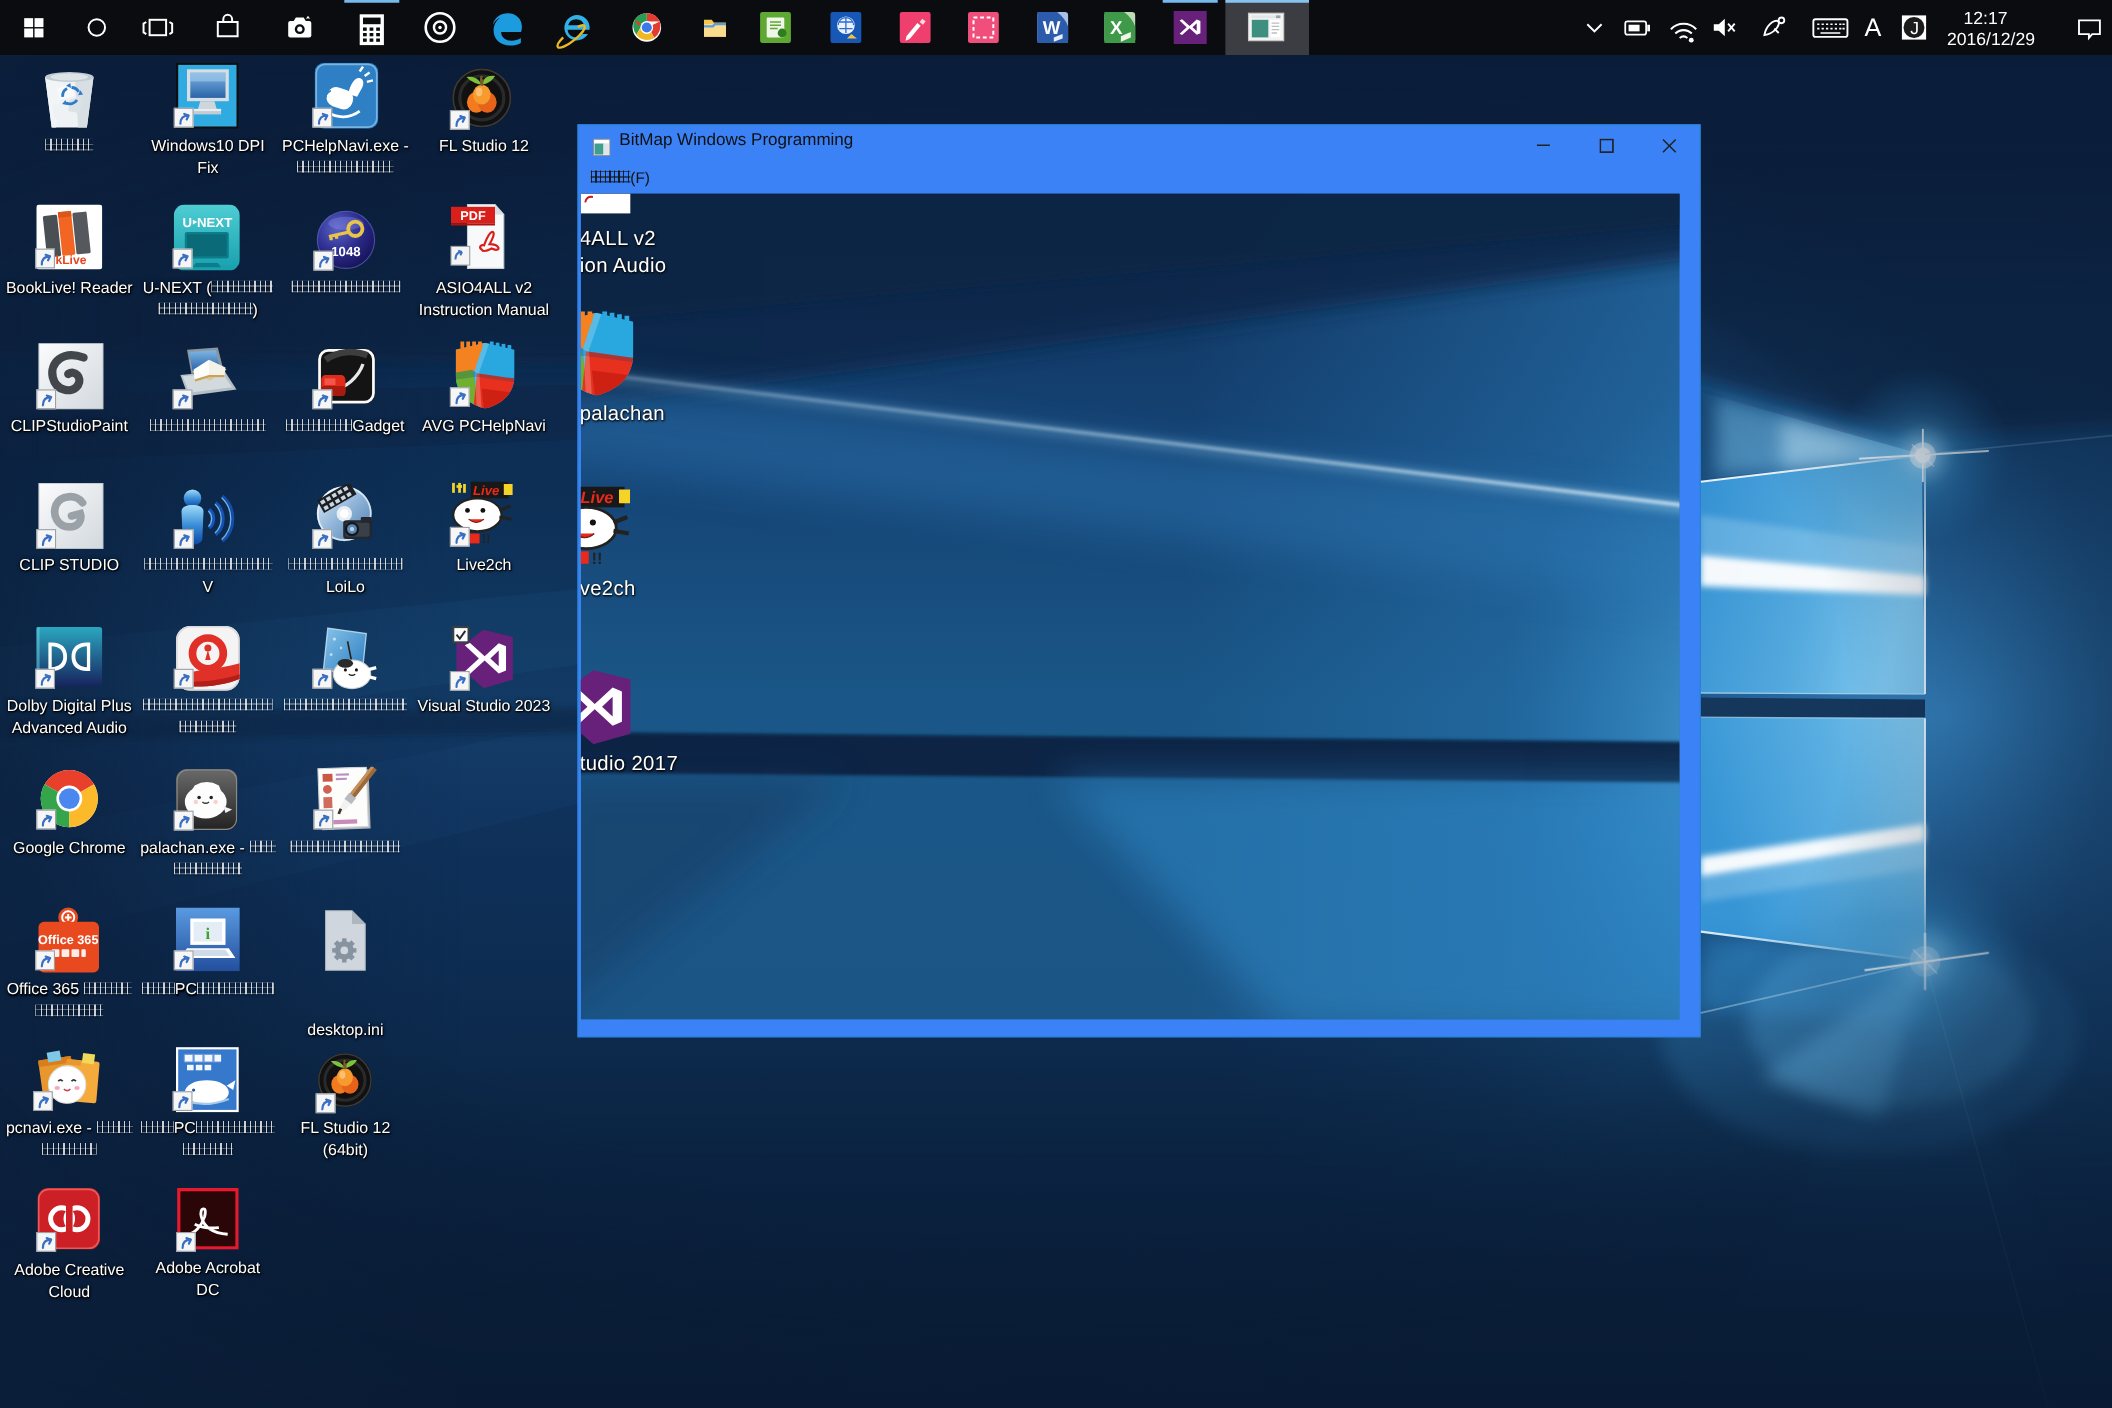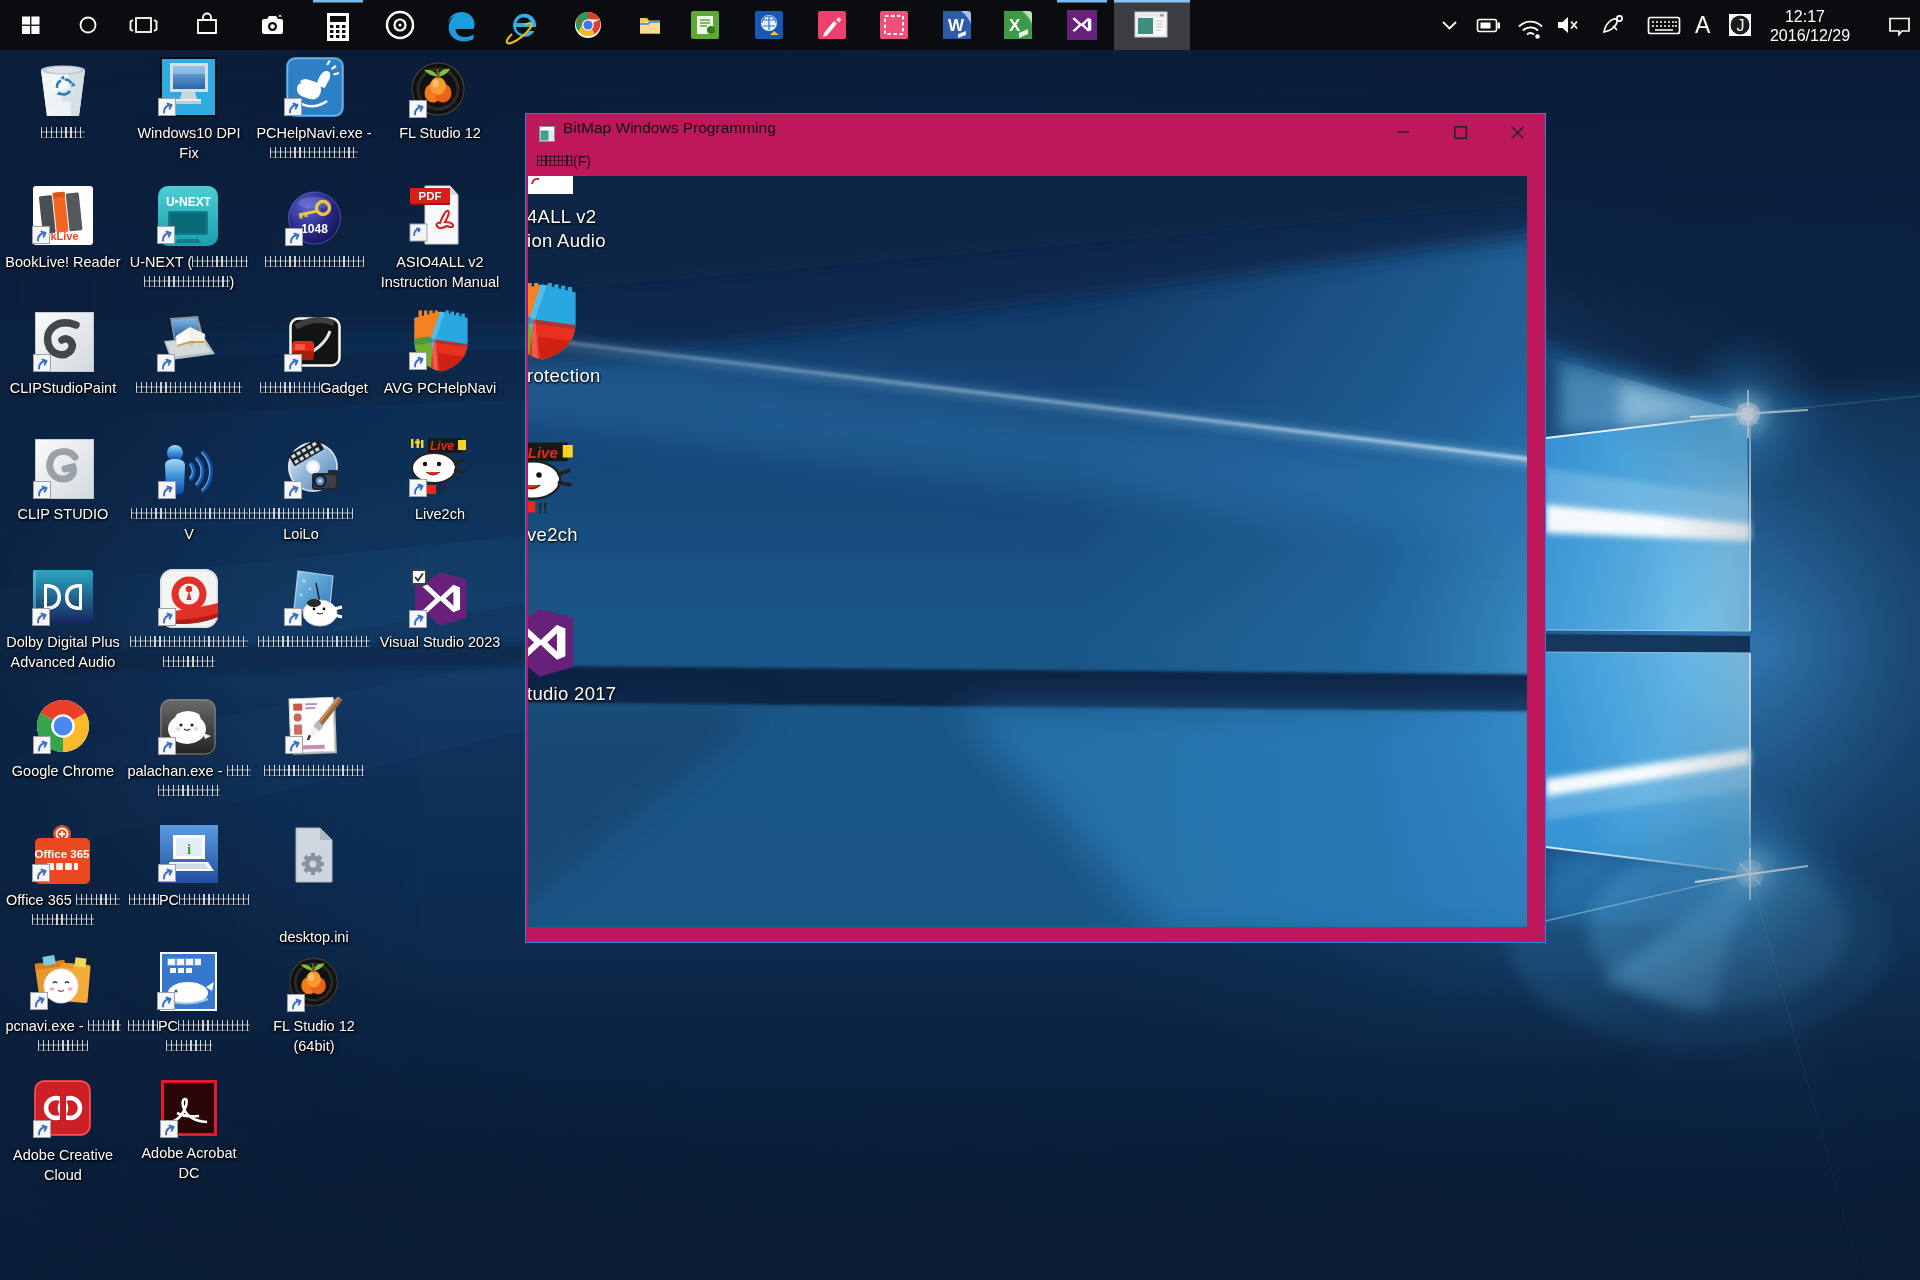--- a/index.html
+++ b/index.html
@@ -12,21 +12,21 @@
  repeating-linear-gradient(0deg,rgba(255,255,255,.3) 0 1.1px,rgba(255,255,255,0) 1.1px 5.4px);
  filter:blur(.3px) drop-shadow(0 1px 1px rgba(0,0,0,.85));}
 .jpd{display:inline-block;height:11px;background:
  repeating-linear-gradient(90deg,rgba(20,20,20,.9) 0 1.2px,rgba(0,0,0,0) 1.2px 4.2px),
  repeating-linear-gradient(0deg,rgba(20,20,20,.6) 0 1.2px,rgba(0,0,0,0) 1.2px 4.6px);}
 .sc{position:absolute;width:18px;height:18px;background:#f6f6f6;border:1px solid #9aa0a6;box-sizing:border-box;}
 .sc svg{position:absolute;left:1px;top:1px;}
 
 #bar{position:absolute;left:0;top:0;width:1920px;height:50px;background:#0b0c10;}
 .tb{position:absolute;top:0;height:50px;}
-#win{position:absolute;left:525px;top:113px;width:1021px;height:830px;background:#be185d;border:1px solid #2a84d8;box-sizing:border-box;padding-left:44px;}
+#win{position:absolute;left:525px;top:113px;width:1021px;height:830px;background:#3b82f6;border:1px solid #2a84d8;box-sizing:border-box;padding-left:44px;}
 #bmp{position:absolute;left:2px;top:62px;width:999px;height:751px;overflow:hidden;}
 .bt{position:absolute;color:#fff;font-size:18.5px;letter-spacing:.3px;text-shadow:0 1px 2px rgba(0,0,0,.9),1px 1px 2px rgba(0,0,0,.8);filter:blur(.35px);}
 </style></head>
 <body>
 <div id="screen">
 <svg id="wall" width="1920" height="1280" viewBox="0 0 1920 1280">
 <defs>
 <linearGradient id="base" x1="0" y1="0" x2="0" y2="1">
  <stop offset="0" stop-color="#0a2345"></stop>
           <stop offset="0.35" stop-color="#0d2f56"></stop>
@@ -778,21 +778,21 @@
 <div class="lbl" style="left:-12px;top:253px">BookLive! Reader</div>
 <div class="lbl" style="left:114px;top:253px">U-NEXT (<span class="jp" style="width:56px"></span><br><span class="jp" style="width:86px"></span>)</div>
 <div class="lbl" style="left:239px;top:253px"><span class="jp" style="width:99px"></span></div>
 <div class="lbl" style="left:365px;top:253px">ASIO4ALL v2<br>Instruction Manual</div>
 <div class="lbl" style="left:-12px;top:379px">CLIPStudioPaint</div>
 <div class="lbl" style="left:114px;top:379px"><span class="jp" style="width:106px"></span></div>
 <div class="lbl" style="left:239px;top:379px"><span class="jp" style="width:60px"></span>Gadget</div>
 <div class="lbl" style="left:365px;top:379px">AVG PCHelpNavi</div>
 <div class="lbl" style="left:-12px;top:505px">CLIP STUDIO</div>
 <div class="lbl" style="left:114px;top:505px"><span class="jp" style="width:117px"></span><br>V</div>
-<div class="lbl" style="left:226px;top:505px"><span class="jp" style="width:104px"></span><br>LoiLo</div>
+<div class="lbl" style="left:239px;top:505px"><span class="jp" style="width:104px"></span><br>LoiLo</div>
 <div class="lbl" style="left:365px;top:505px">Live2ch</div>
 <div class="lbl" style="left:-12px;top:633px">Dolby Digital Plus<br>Advanced Audio</div>
 <div class="lbl" style="left:114px;top:633px"><span class="jp" style="width:118px"></span><br><span class="jp" style="width:52px"></span></div>
 <div class="lbl" style="left:239px;top:633px"><span class="jp" style="width:112px"></span></div>
 <div class="lbl" style="left:365px;top:633px">Visual Studio 2023</div>
 <div class="lbl" style="left:-12px;top:762px">Google Chrome</div>
 <div class="lbl" style="left:114px;top:762px">palachan.exe - <span class="jp" style="width:24px"></span><br><span class="jp" style="width:62px"></span></div>
 <div class="lbl" style="left:239px;top:762px"><span class="jp" style="width:100px"></span></div>
 <div class="lbl" style="left:-12px;top:891px">Office 365 <span class="jp" style="width:44px"></span><br><span class="jp" style="width:62px"></span></div>
 <div class="lbl" style="left:114px;top:891px"><span class="jp" style="width:30px"></span>PC<span class="jp" style="width:70px"></span></div>
@@ -889,21 +889,21 @@
  <svg class="abs" style="left:-21px;top:429px;filter:blur(.4px)" width="71" height="76" viewBox="0 0 59 60">
           <use href="#sVS"></use>
         </svg>
  
  <div class="abs" style="left:0px;top:0px;width:45px;height:18px;background:#fff;"></div>
  <svg class="abs" style="left:3px;top:0px" width="12" height="10" viewBox="0 0 12 10">
           <path d="M1,8 Q2,2 8,3" fill="none" stroke="#c61a1a" stroke-width="1.8"></path>
         </svg>
  <div class="bt" style="left:-1px;top:30px;">4ALL v2</div>
  <div class="bt" style="left:-1px;top:54px;">ion Audio</div>
- <div class="bt" style="left:-1px;top:189px;">rotection</div>
+ <div class="bt" style="left:-1px;top:189px;">palachan</div>
  <div class="bt" style="left:-1px;top:348px;">ve2ch</div>
  <div class="bt" style="left:-1px;top:507px;">tudio 2017</div>
  </div>
 </div>
 
 <div id="bar">
 <svg class="tb" style="left:0" width="1920" height="50" viewBox="0 0 1920 50">
 
  <g fill="#ffffff">
           <rect x="22" y="16.5" width="8.1" height="8.1"></rect>

